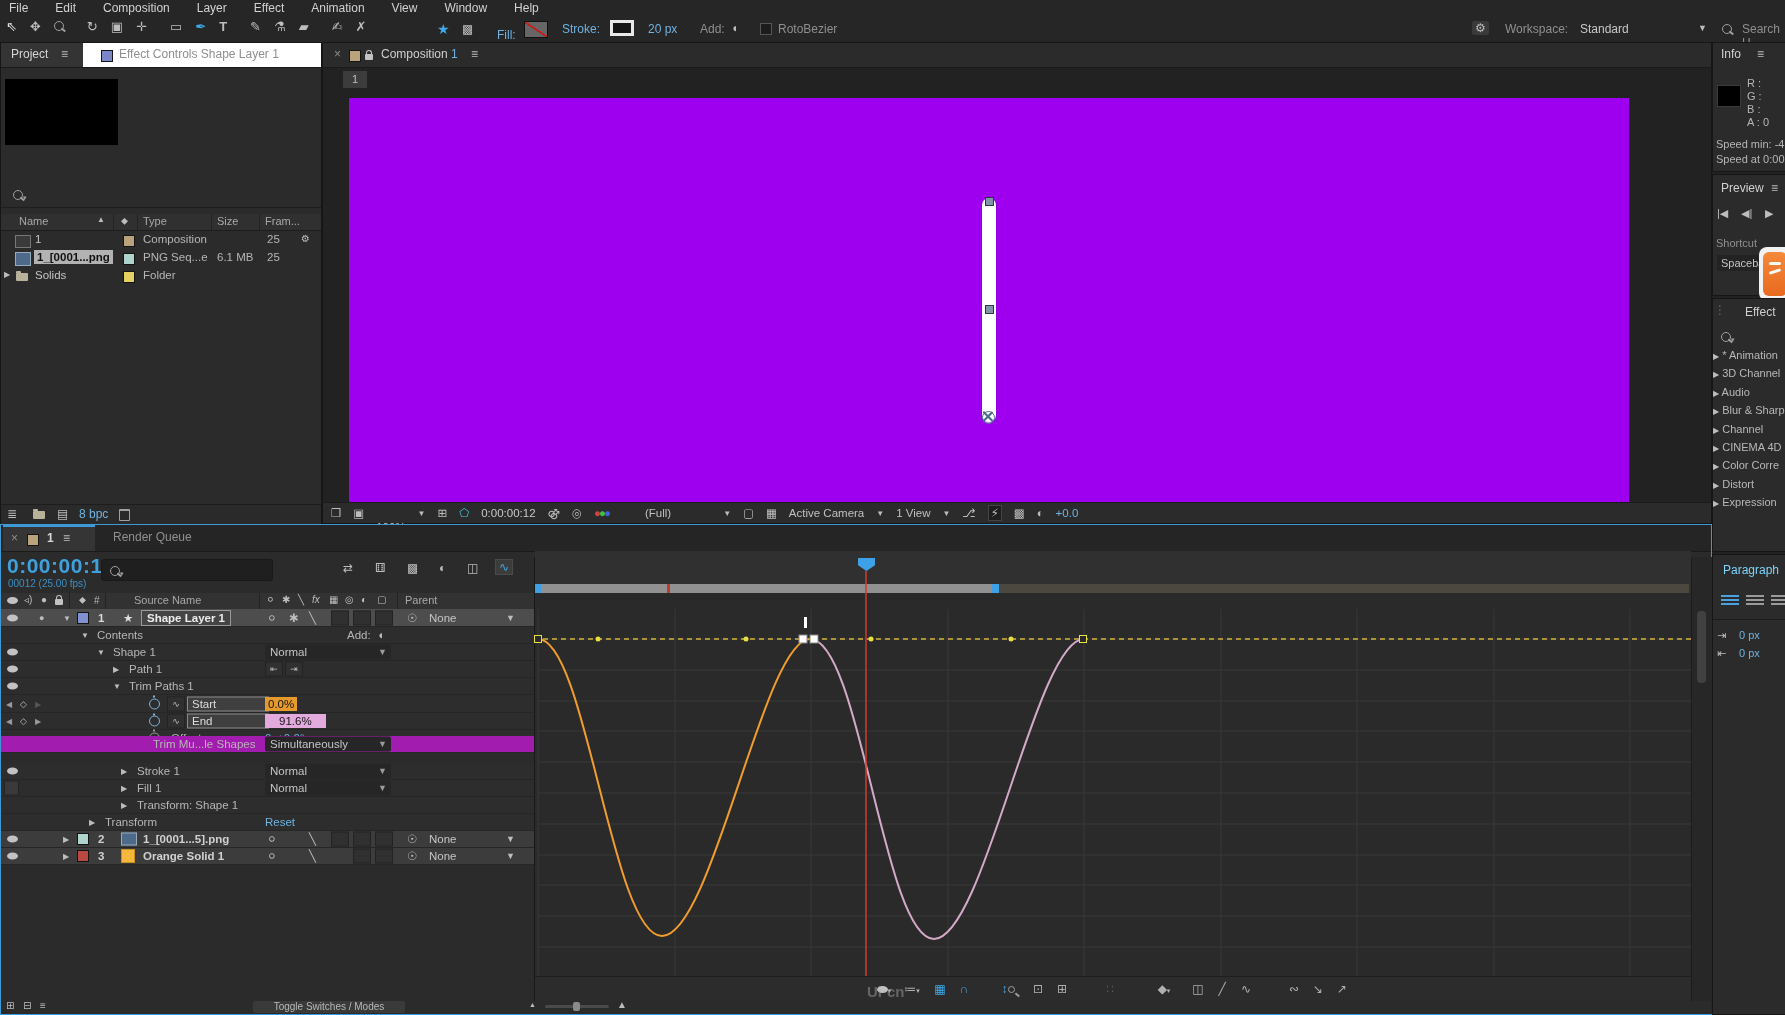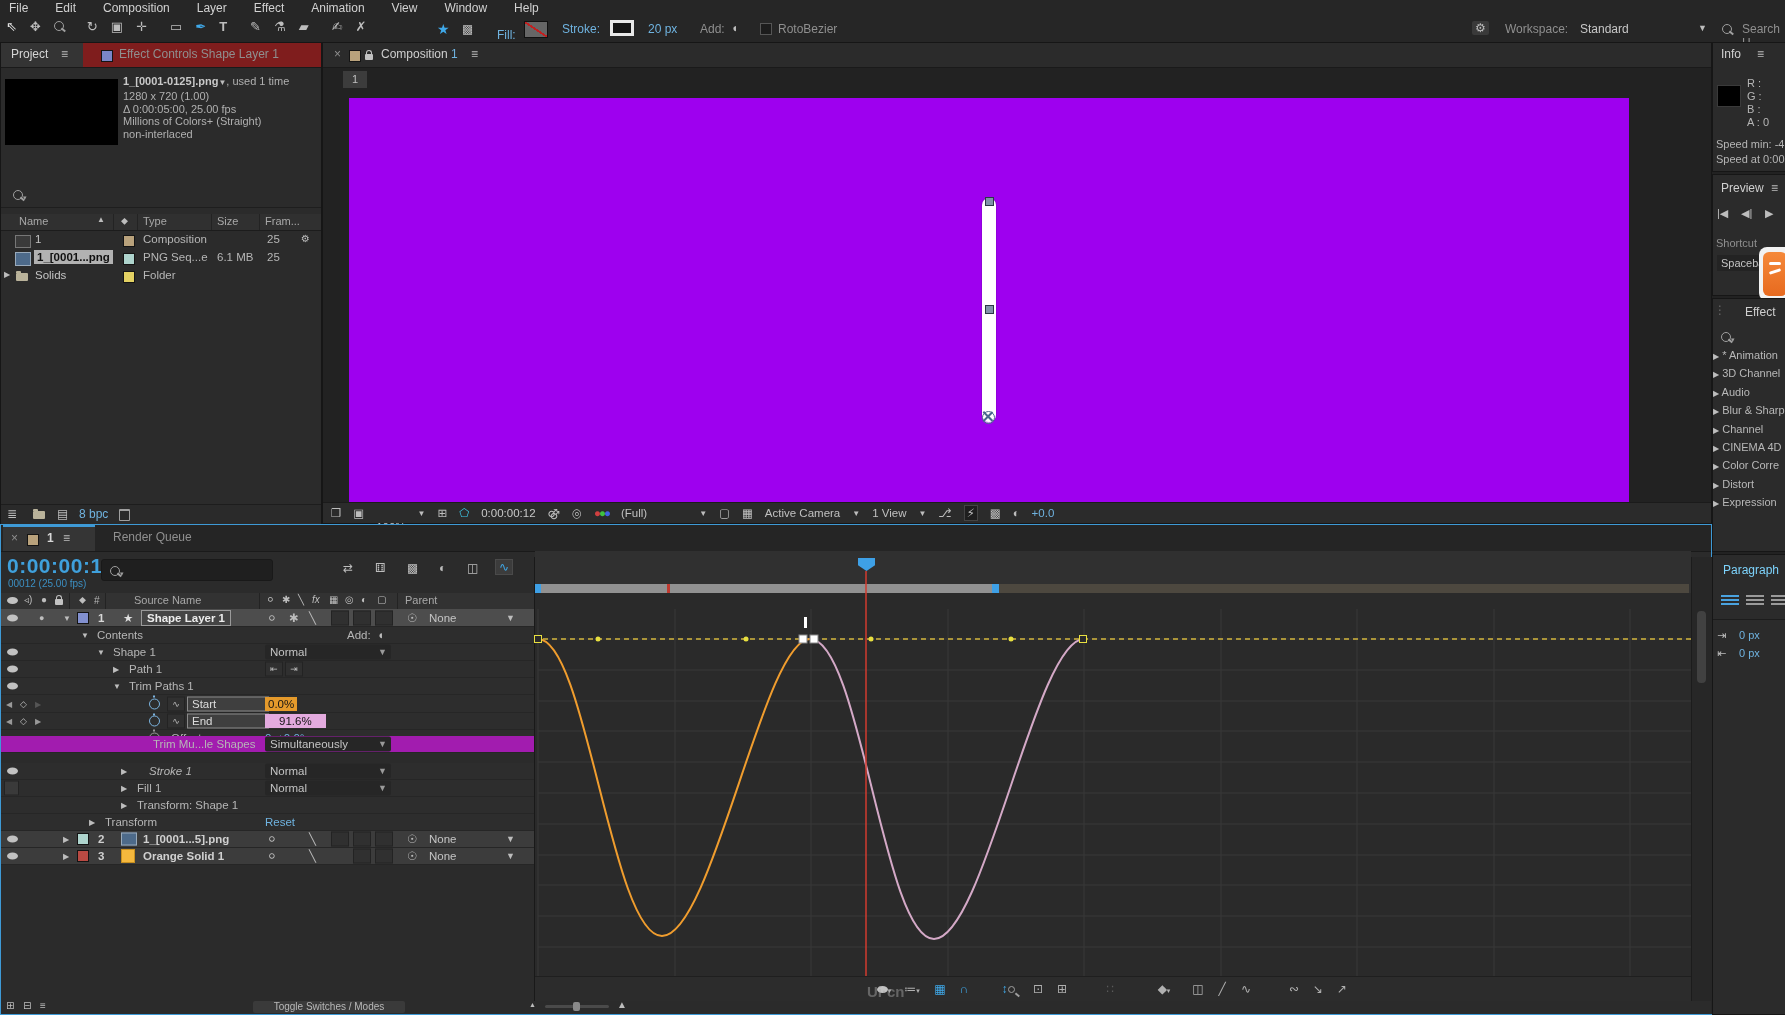--- a/index.html
+++ b/index.html
@@ -1,20 +1,20 @@
 <!DOCTYPE html>
 <html><head>
 <meta charset="utf-8">
 <style>
   html,body{margin:0;padding:0;background:#101010;}
   #app{position:relative;width:1785px;height:1015px;background:#1d1d1d;overflow:hidden;
        font-family:"Liberation Sans","DejaVu Sans",sans-serif;font-size:12px;color:#b6b6b6;}
   .abs{position:absolute;}
   .panel{position:absolute;background:#2b2b2b;border:1px solid #161616;box-sizing:border-box;}
-  .tabrow{position:absolute;left:0;top:0;right:0;height:24px;background:#7f1d1d;border-bottom:1px solid #1a1a1a;}
+  .tabrow{position:absolute;left:0;top:0;right:0;height:24px;background:#ffffff;border-bottom:1px solid #1a1a1a;}
   .tab-active{position:absolute;top:0;height:24px;background:#343434;color:#d6d6d6;}
   .dim{color:#8f8f8f}
   .blue{color:#6fb3e0}
   .bold{font-weight:bold}.f11{font-size:11px}
   .icon{display:inline-block;color:#bdbdbd;}
   .mag{display:inline-block;width:8px;height:8px;border:1.5px solid #9f9f9f;border-radius:50%;position:relative;}
   .mag::after{content:"";position:absolute;left:6px;top:7px;width:5px;height:1.5px;background:#9f9f9f;transform:rotate(40deg);}
   .eye{display:inline-block;width:11px;height:7px;background:#c2c2c2;border-radius:50%;}
   .lockc{display:inline-block;width:8px;height:6px;background:#c2c2c2;border-radius:1px;position:relative;margin-top:4px;}
   .lockc::before{content:"";position:absolute;left:1px;top:-4px;width:4px;height:4px;border:1px solid #c2c2c2;border-bottom:none;border-radius:3px 3px 0 0;}
@@ -93,27 +93,20 @@
   <div class="panel" style="left:0;top:42px;width:322px;height:482px;">
     <div class="tabrow">
       <div class="tab-active" style="left:0;width:82px;">
         <span style="position:absolute;left:10px;top:4px;">Project</span>
         <span class="icon" style="position:absolute;left:60px;top:4px;">≡</span>
       </div>
       <span class="sw" style="position:absolute;left:100px;top:7px;background:#7a86c8;"></span>
       <span class="dim" style="position:absolute;left:118px;top:4px;">Effect Controls  Shape Layer 1</span>
     </div>
     <div class="abs" style="left:4px;top:36px;width:113px;height:66px;background:#000;"></div>
-    <div class="abs" style="left:122px;top:32px;line-height:12.8px;font-size:11px;color:#b0b0b0;">
-      <div><span class="bold" style="color:#c9c9c9;">1_[0001-0125].png</span><span class="icon" style="font-size:8px;"> ▼</span><span>, used 1 time</span></div>
-      <div>1280 x 720 (1.00)</div>
-      <div>Δ 0:00:05:00, 25.00 fps</div>
-      <div>Millions of Colors+ (Straight)</div>
-      <div>non-interlaced</div>
-    </div>
     <div class="abs" style="left:0;top:138px;width:320px;height:26px;border-bottom:1px solid #1e1e1e;">
       <span class="abs" style="left:12px;top:8px;"><span class="mag"></span><span style="font-size:7px;color:#9f9f9f;">▾</span></span>
     </div>
     <div class="abs" style="left:0;top:171px;width:320px;height:16px;background:#303030;border-bottom:1px solid #1c1c1c;font-size:11px;color:#a8a8a8;">
       <span class="abs" style="left:18px;top:1px;">Name</span>
       <span class="abs icon" style="left:96px;top:1px;font-size:8px;">▲</span>
       <span class="vline" style="left:112px;top:0;height:16px;"></span>
       <span class="abs icon" style="left:120px;top:1px;font-size:10px;">⬥</span>
       <span class="vline" style="left:136px;top:0;height:16px;"></span>
       <span class="abs" style="left:142px;top:1px;">Type</span>
@@ -183,21 +176,21 @@
       <span class="icon">❐</span>
       <span class="icon">▣</span>
       <span style="color:#c0c0c0;margin-top:28px;">100%</span>
       <span class="icon" style="font-size:8px;">▼</span>
       <span class="icon">⊞</span>
       <span class="icon" style="color:#3fc8e8;">⬠</span>
       <span style="color:#c8c8c8;">0:00:00:12</span>
       <span class="icon">⚣</span>
       <span class="icon">◎</span>
       <span style="letter-spacing:-2px;"><span style="color:#d04040;">●</span><span style="color:#40c040;">●</span><span style="color:#4060e0;">●</span></span>
-      <span style="color:#c0c0c0;">(Full)</span>
+      <span style="color:#c0c0c0;margin-left:24px;">(Full)</span>
       <span class="icon" style="font-size:8px;margin-left:40px;">▼</span>
       <span class="icon">▢</span>
       <span class="icon">▦</span>
       <span style="color:#c0c0c0;">Active Camera</span>
       <span class="icon" style="font-size:8px;">▼</span>
       <span style="color:#c0c0c0;">1 View</span>
       <span class="icon" style="font-size:8px;">▼</span>
       <span class="icon">⎇</span>
       <span class="icon" style="background:#1e1e1e;border:1px solid #444;padding:0 2px;">⚡</span>
       <span class="icon">▩</span>
@@ -392,21 +385,21 @@
     <div class="trow" style="top:211px;height:17px;background:#a21caf;font-size:11.5px;">
       <span style="left:152px;">Trim Mu...le Shapes</span>
       <span class="dd" style="left:264px;width:126px;">
         <span>Simultaneously</span><span class="car">▼</span>
       </span>
     </div>
 
     <div class="trow" style="top:238px;height:17px;background:#2d2d2d;font-size:11.5px;">
       <span class="eye" style="left:6px;"></span>
       <span class="icon" style="left:120px;font-size:8px;">▶</span>
-      <span style="left:148px;font-style:italic;">Stroke 1</span>
+      <span style="left:136px;">Stroke 1</span>
       <span class="dd" style="left:264px;width:126px;">
         <span>Normal</span><span class="car">▼</span>
       </span>
     </div>
 
     <div class="trow" style="top:255px;height:17px;background:#2d2d2d;font-size:11.5px;">
       <span class="cell" style="left:3px;width:13px;background:#3a3a3a;"></span>
       <span class="icon" style="left:120px;font-size:8px;">▶</span>
       <span style="left:136px;">Fill 1</span>
       <span class="dd" style="left:264px;width:126px;">

